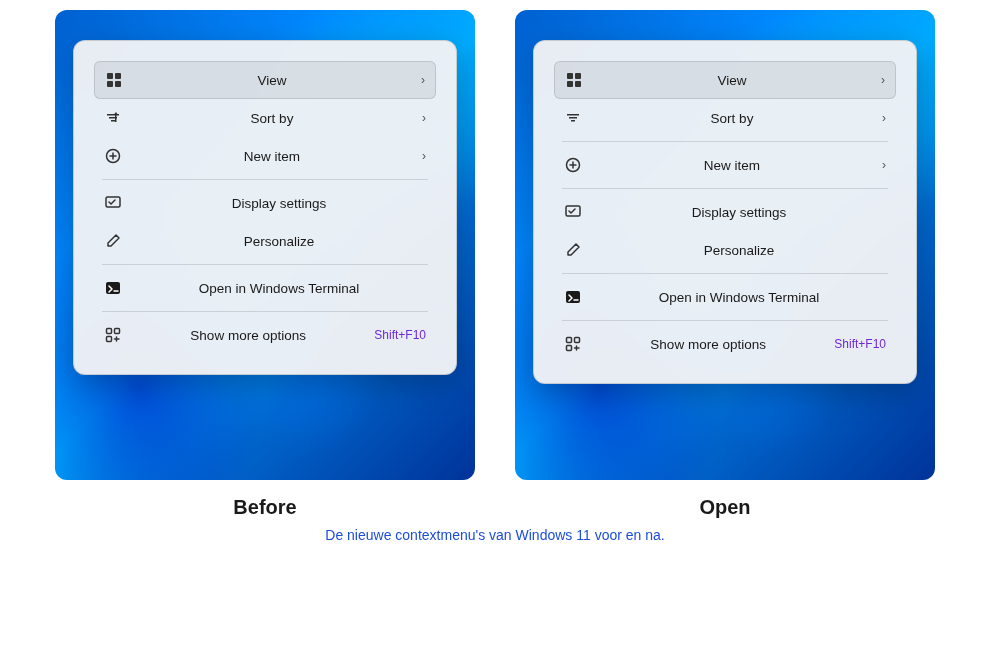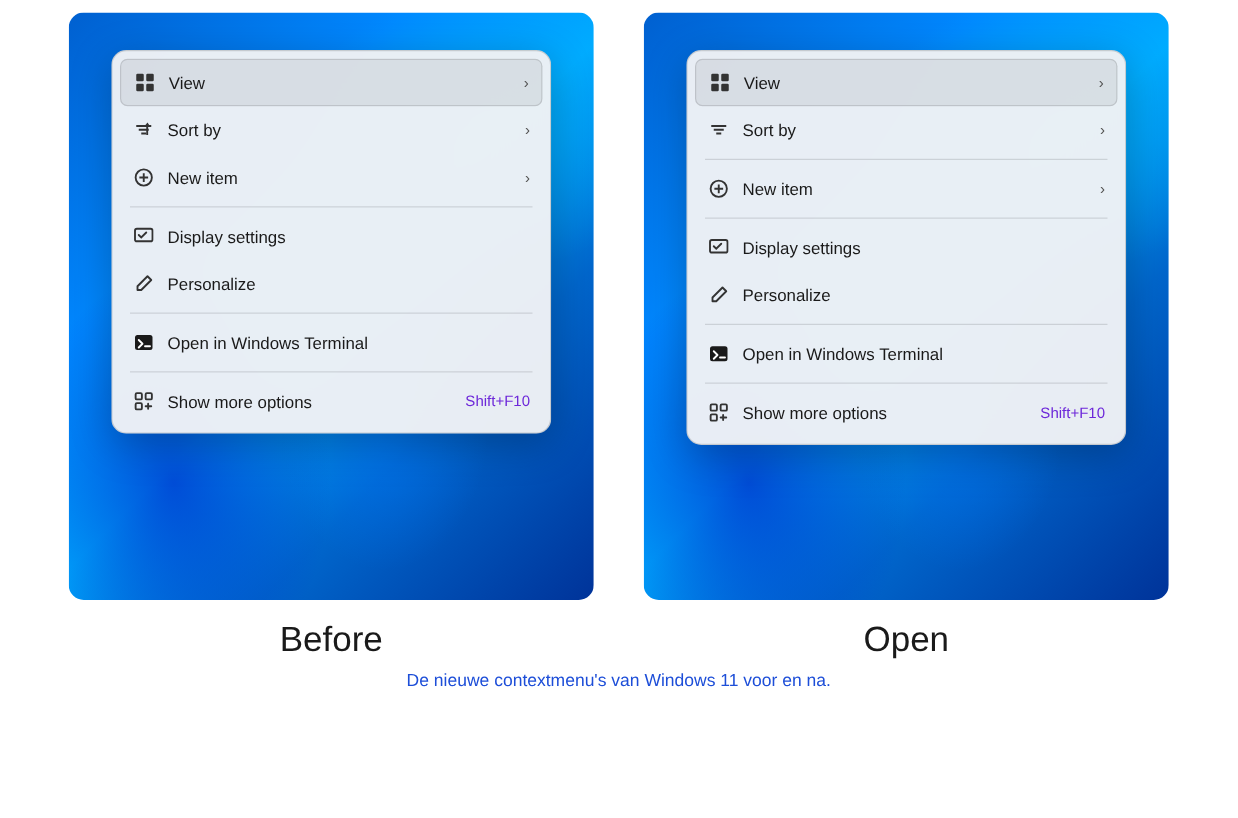--- a/index.html
+++ b/index.html
@@ -65,26 +65,27 @@
       background: 
         radial-gradient(ellipse 60% 40% at 80% 20%, rgba(0,180,255,0.6) 0%, transparent 60%),
         radial-gradient(ellipse 50% 60% at 20% 80%, rgba(0,40,200,0.7) 0%, transparent 60%),
         radial-gradient(ellipse 40% 50% at 60% 70%, rgba(0,120,255,0.5) 0%, transparent 50%);
     }
 
     .context-menu {
       background: rgba(240, 242, 245, 0.97);
       border: 1px solid rgba(0,0,0,0.15);
       border-radius: 12px;
-      width: 352px;
-      padding: 6px;
+      width: 384px;
+      padding: 20px;
       box-shadow: 0 8px 32px rgba(0,0,0,0.25);
       position: relative;
       z-index: 10;
       backdrop-filter: blur(20px);
+      text-align: center;
     }
 
     .menu-item {
       display: flex;
       align-items: center;
       padding: 8px 10px;
       border-radius: 6px;
       cursor: default;
       gap: 10px;
       font-size: 13.5px;
@@ -124,22 +125,22 @@
       color: #333;
     }
 
     .menu-separator {
       height: 1px;
       background: rgba(0,0,0,0.12);
       margin: 4px 8px;
     }
 
     .panel-label {
-      font-size: 28px;
-      font-weight: 400;
+      font-size: 20px;
+      font-weight: 700;
       color: #1a1a1a;
       margin-top: 4px;
     }
 
     .caption {
       font-size: 14px;
       color: #1d4ed8;
       text-align: center;
       margin-top: 8px;
       padding-bottom: 10px;

